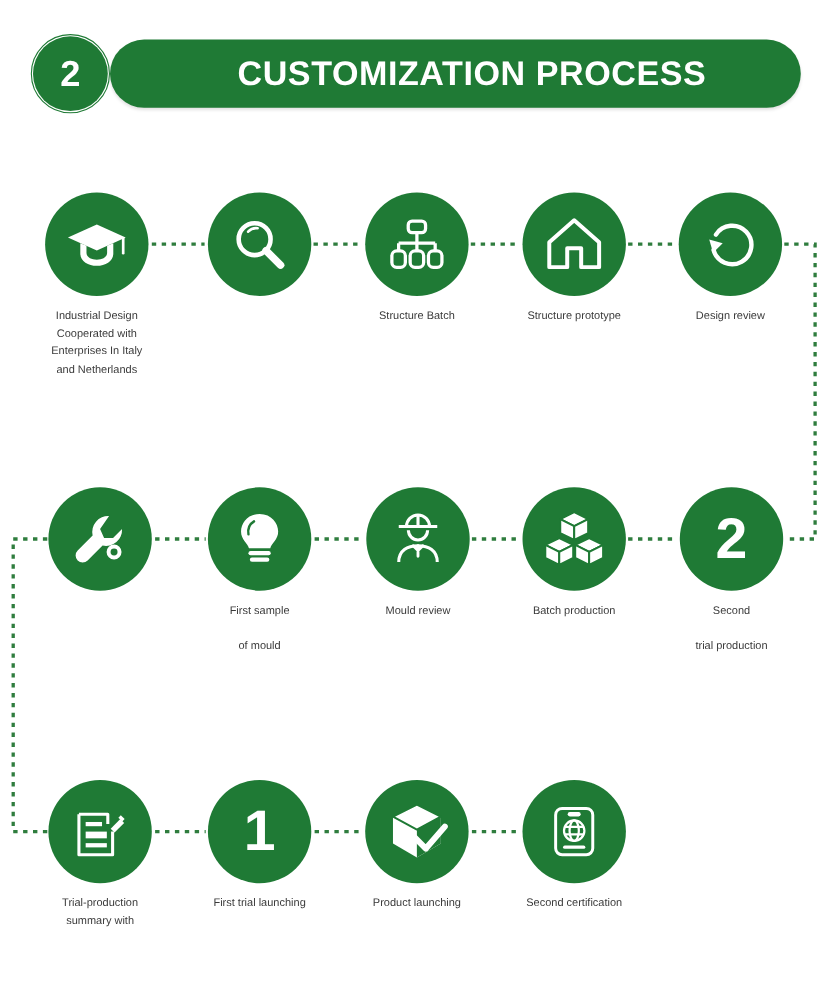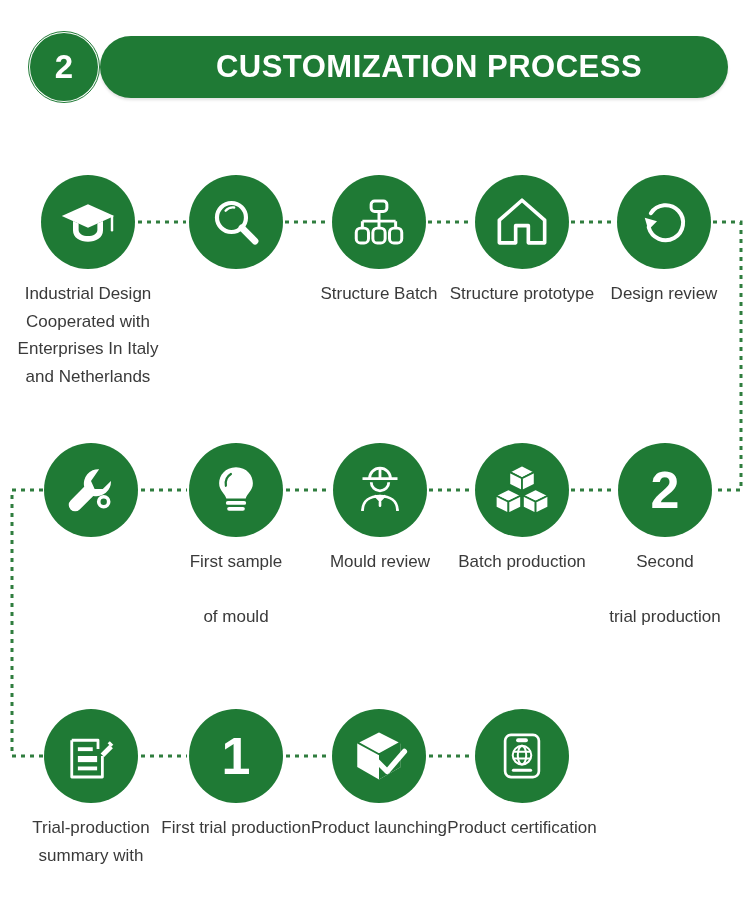--- a/index.html
+++ b/index.html
@@ -108,21 +108,21 @@
   .circle .numeral {
     color: #ffffff;
     font-size: 52px;
     font-weight: bold;
     line-height: 1;
     font-family: "Liberation Sans", sans-serif;
   }
   .label {
     margin-top: 11px;
     color: #3a3a3a;
-    font-size: 17px;
+    font-size: 10px;
     line-height: 1.62;
     font-family: "Liberation Sans", sans-serif;
     white-space: pre-line;
   }
 </style>
 </head>
 <body>
 
 <div id="header">
   <div id="header-bar"></div>
@@ -299,21 +299,21 @@
     </svg>
   </div>
   <div class="label">Trial-production
 summary with</div>
 </div>
 
 <div class="node" style="left:161px; top:709px;">
   <div class="circle">
     <span class="numeral">1</span>
   </div>
-  <div class="label">First trial production</div>
+  <div class="label">First trial launching</div>
 </div>
 
 <div class="node" style="left:304px; top:709px;">
   <div class="circle">
     <svg width="58" height="58" viewBox="0 0 64 64">
       <path d="M32 5 L56 17 L56 44 L32 58 L8 44 L8 17 Z" fill="#ffffff"></path>
       <path d="M32 5 L56 17 L32 30 L8 17 Z" fill="#ffffff" stroke="#1f7a35" stroke-width="2" stroke-linejoin="round"></path>
       <path d="M32 30 L56 17 L56 44 L32 58 Z" fill="#1f7a35"></path>
       <path d="M30 38 L41 49 L60 27" fill="none" stroke="#ffffff" stroke-width="6" stroke-linecap="round" stroke-linejoin="round"></path>
     </svg>
@@ -327,14 +327,14 @@
       <rect x="12" y="7" width="40" height="50" rx="7" fill="none" stroke="#ffffff" stroke-width="3.2"></rect>
       <rect x="25" y="11" width="14" height="4.6" rx="2.3" fill="#ffffff"></rect>
       <g fill="none" stroke="#ffffff" stroke-width="2.4">
         <circle cx="32" cy="31" r="11"></circle>
         <ellipse cx="32" cy="31" rx="5" ry="11"></ellipse>
         <path d="M21.5 27 L42.5 27 M21.5 35 L42.5 35"></path>
       </g>
       <rect x="20" y="47" width="24" height="3.6" rx="1.8" fill="#ffffff"></rect>
     </svg>
   </div>
-  <div class="label">Product certification</div>
+  <div class="label">Second certification</div>
 </div>
 
 </body></html>

